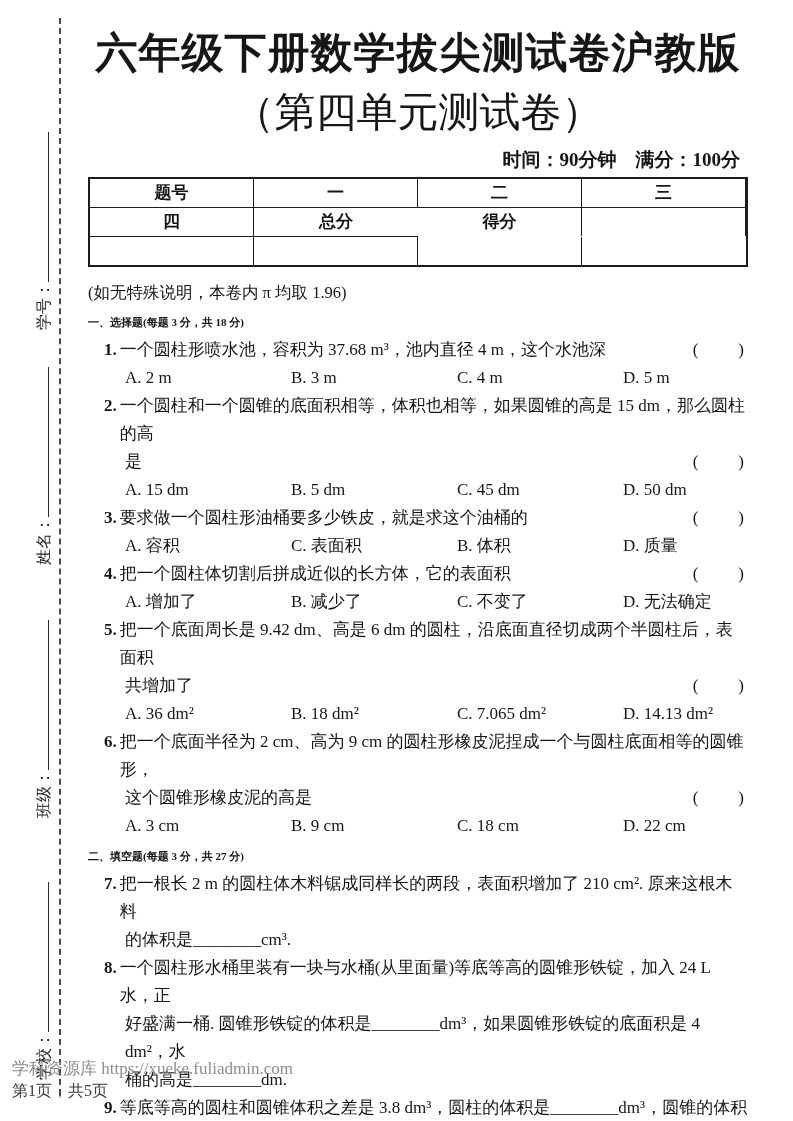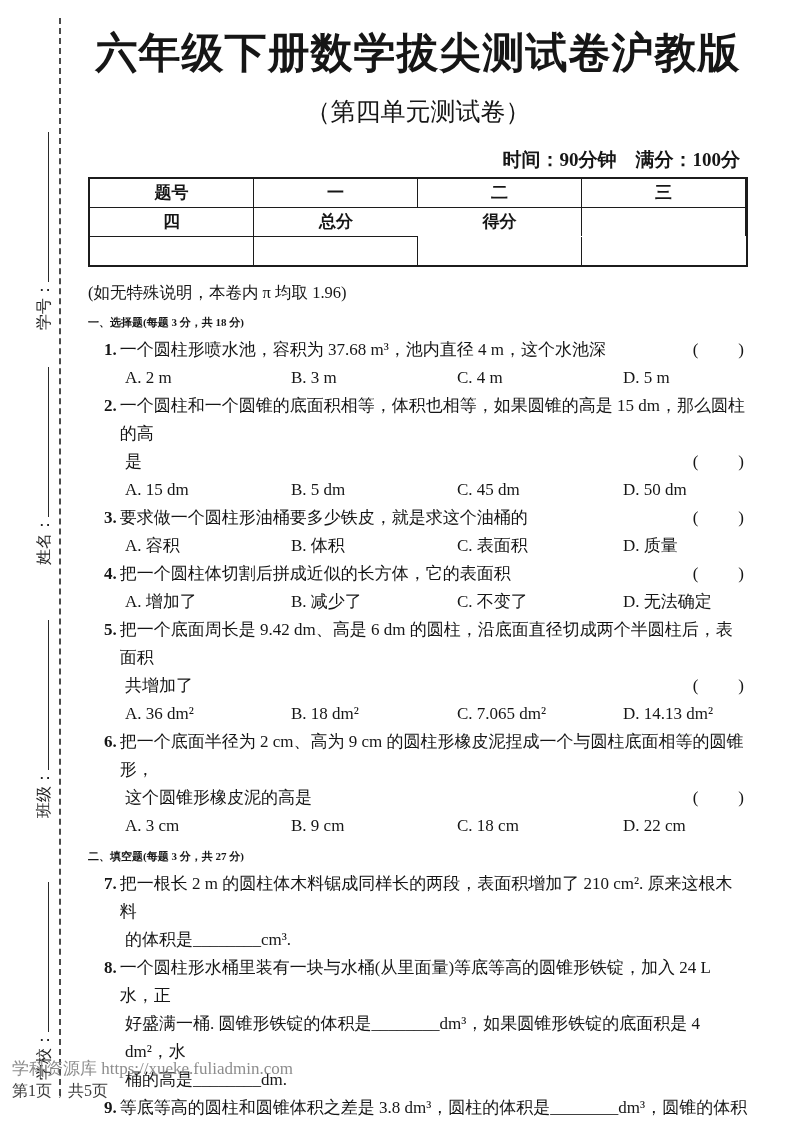--- a/index.html
+++ b/index.html
@@ -42,21 +42,21 @@
     margin-top:26px;
     text-align:center;
     font-size:42px; font-weight:bold;
     letter-spacing:1px;
     line-height:54px;
     white-space:nowrap;
   }
   .page-subtitle {
     margin-top:10px;
     text-align:center;
-    font-size:25px; font-weight:500;
+    font-size:41px; font-weight:500;
     line-height:44px;
   }
   .meta-line {
     margin-top:14px;
     text-align:right;
     font-size:19px; font-weight:bold;
     padding-right:8px;
     line-height:24px;
   }
 
@@ -183,22 +183,22 @@
           </div>
         </div>
         <div class="question">
           <div class="q-line first">
             <span class="q-num">3.</span>
             <span class="q-text">要求做一个圆柱形油桶要多少铁皮，就是求这个油桶的</span>
             <span class="bracket">(　　)</span>
           </div>
           <div class="options">
             <span class="option">A. 容积</span>
+            <span class="option">C. 表面积</span>
             <span class="option">B. 体积</span>
-            <span class="option">C. 表面积</span>
             <span class="option">D. 质量</span>
           </div>
         </div>
         <div class="question">
           <div class="q-line first">
             <span class="q-num">4.</span>
             <span class="q-text">把一个圆柱体切割后拼成近似的长方体，它的表面积</span>
             <span class="bracket">(　　)</span>
           </div>
           <div class="options">

